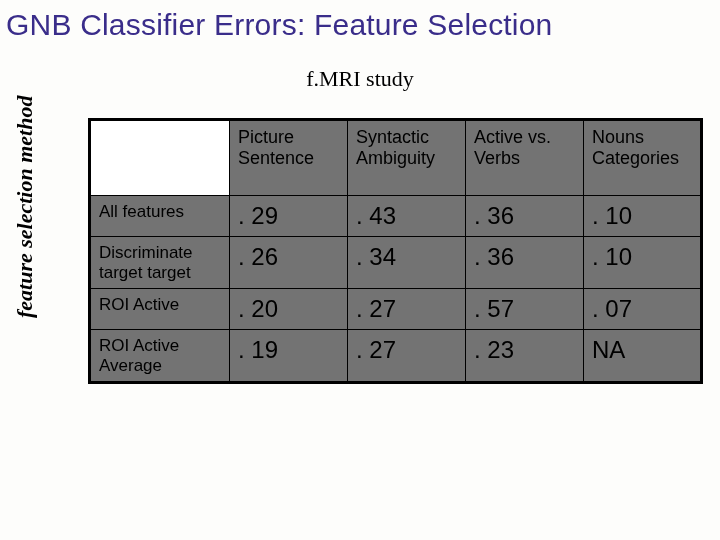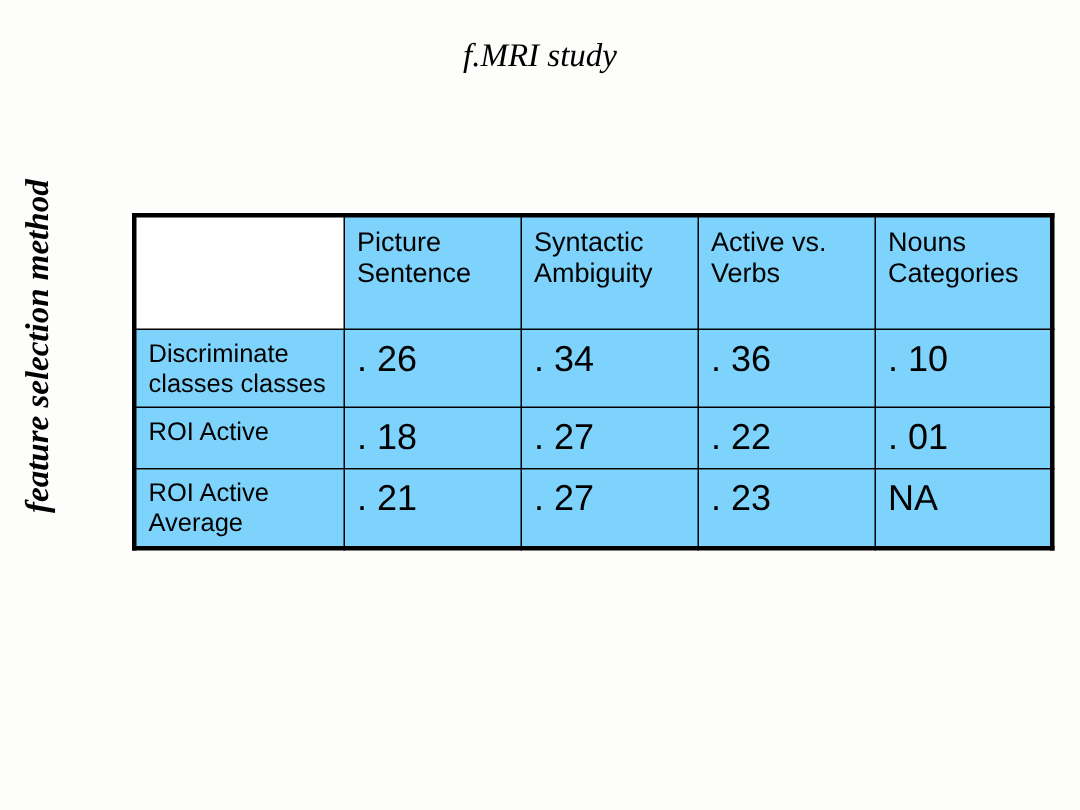--- a/index.html
+++ b/index.html
@@ -19,21 +19,20 @@
   }
   .title {
     color: #3a2d8a;
     font-size: 30px;
     padding: 8px 6px 0 6px;
     letter-spacing: 0.2px;
   }
   .subtitle {
     text-align: center;
     font-size: 22px;
-    font-style: italic;
     font-family: "Times New Roman", Times, serif;
     margin: 24px 0 8px 0;
   }
   .content-area {
     position: absolute;
     left: 0;
     top: 118px;
     width: 720px;
   }
   .ylabel {
@@ -55,21 +54,21 @@
     border-collapse: collapse;
     border: 3px solid #000;
     width: 610px;
     table-layout: fixed;
   }
   table.data th, table.data td {
     border: 1px solid #000;
     padding: 6px 8px;
     text-align: left;
     vertical-align: top;
-    background: #7dd3fc;
+    background: #737373;
   }
   table.data col.rowhdr { width: 140px; }
   table.data col.c { width: 118px; }
   table.data thead th {
     font-weight: normal;
     font-size: 18px;
     height: 62px;
   }
   table.data thead th.corner {
     background: #fff;
@@ -81,20 +80,21 @@
   }
   table.data tbody td {
     font-size: 24px;
   }
 </style>
 </head>
 <body>
 
 <div class="slide">
 
+  <div class="title">GNB Classifier Errors: Feature Selection</div>
 
   <div class="subtitle">f.MRI study</div>
 
   <div class="content-area">
 
     <div class="ylabel">feature selection method</div>
 
     <table class="data">
       <colgroup>
         <col class="rowhdr">
@@ -107,36 +107,43 @@
         <tr>
           <th class="corner"></th>
           <th>Picture Sentence</th>
           <th>Syntactic Ambiguity</th>
           <th>Active vs. Verbs</th>
           <th>Nouns Categories</th>
         </tr>
       </thead>
       <tbody>
         <tr>
-          <th>Discriminate classes classes</th>
+          <th>All features</th>
+          <td>. 29</td>
+          <td>. 43</td>
+          <td>. 36</td>
+          <td>. 10</td>
+        </tr>
+        <tr>
+          <th>Discriminate target target</th>
           <td>. 26</td>
           <td>. 34</td>
           <td>. 36</td>
           <td>. 10</td>
         </tr>
         <tr>
           <th>ROI Active</th>
-          <td>. 18</td>
+          <td>. 20</td>
           <td>. 27</td>
-          <td>. 22</td>
-          <td>. 01</td>
+          <td>. 57</td>
+          <td>. 07</td>
         </tr>
         <tr>
           <th>ROI Active Average</th>
-          <td>. 21</td>
+          <td>. 19</td>
           <td>. 27</td>
           <td>. 23</td>
           <td>NA</td>
         </tr>
       </tbody>
     </table>
 
   </div>
 </div>
 

